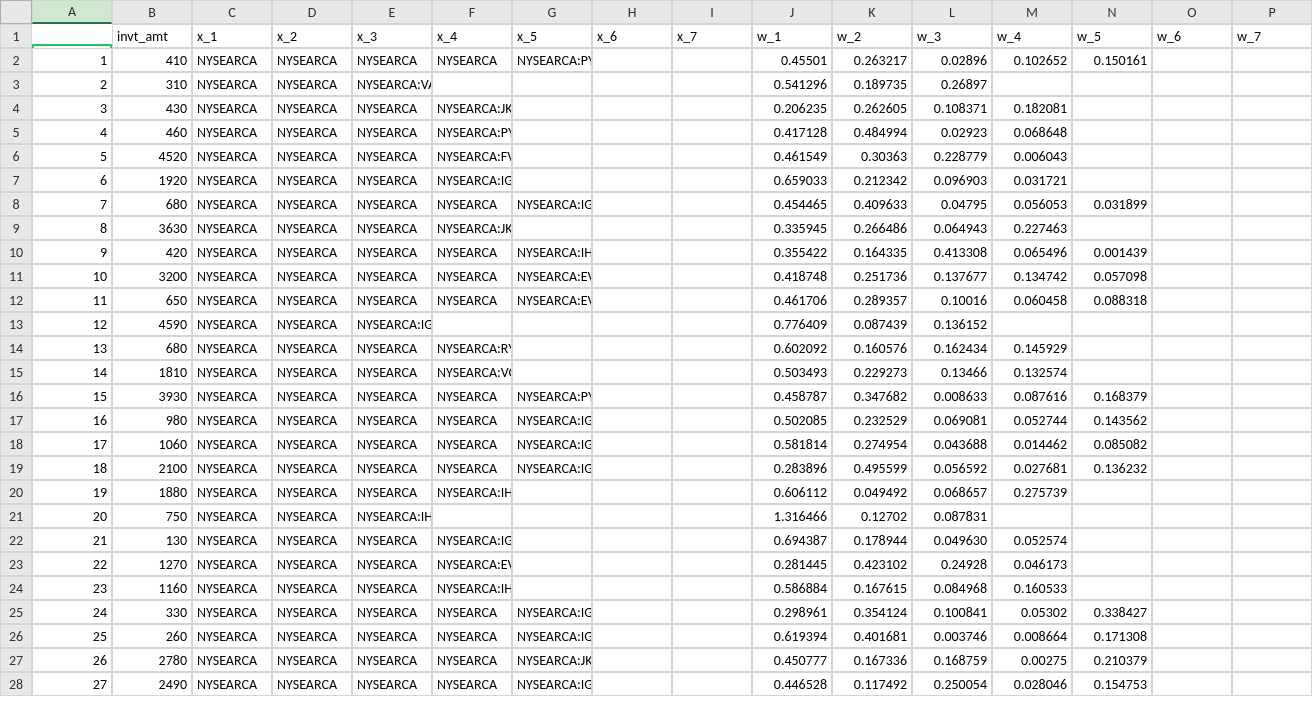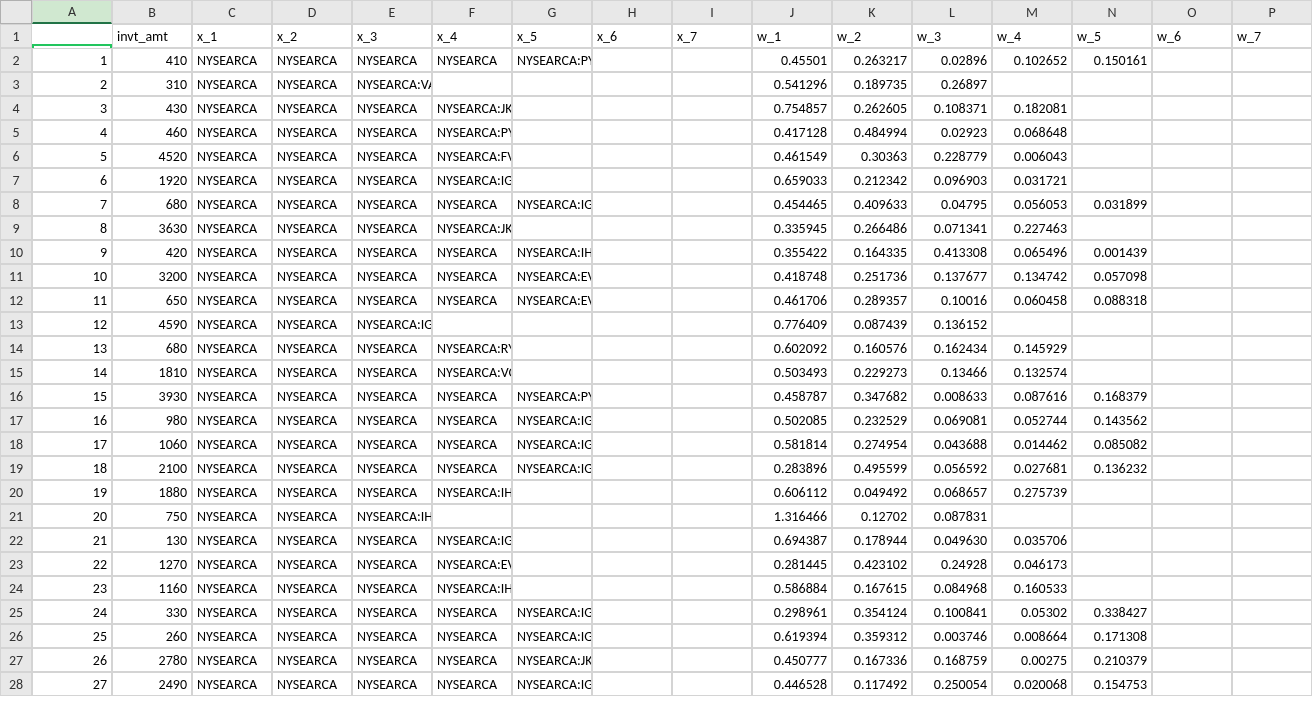--- a/index.html
+++ b/index.html
@@ -165,21 +165,21 @@
       <div class="cell row-header c-rh">4</div>
       <div class="cell num c-A">3</div>
       <div class="cell num c-B">430</div>
       <div class="cell txt c-C">NYSEARCA</div>
       <div class="cell txt c-D">NYSEARCA</div>
       <div class="cell txt c-E">NYSEARCA</div>
       <div class="cell txt c-F">NYSEARCA:JKH</div>
       <div class="cell txt c-G"></div>
       <div class="cell txt c-H"></div>
       <div class="cell txt c-I"></div>
-      <div class="cell num c-J">0.754857</div>
+      <div class="cell num c-J">0.206235</div>
       <div class="cell num c-K">0.262605</div>
       <div class="cell num c-L">0.108371</div>
       <div class="cell num c-M">0.182081</div>
       <div class="cell num c-N"></div>
       <div class="cell num c-O"></div>
       <div class="cell num c-P"></div>
     </div><div class="row">
       <div class="cell row-header c-rh">5</div>
       <div class="cell num c-A">4</div>
       <div class="cell num c-B">460</div>
@@ -257,21 +257,21 @@
       <div class="cell num c-B">3630</div>
       <div class="cell txt c-C">NYSEARCA</div>
       <div class="cell txt c-D">NYSEARCA</div>
       <div class="cell txt c-E">NYSEARCA</div>
       <div class="cell txt c-F">NYSEARCA:JKH</div>
       <div class="cell txt c-G"></div>
       <div class="cell txt c-H"></div>
       <div class="cell txt c-I"></div>
       <div class="cell num c-J">0.335945</div>
       <div class="cell num c-K">0.266486</div>
-      <div class="cell num c-L">0.071341</div>
+      <div class="cell num c-L">0.064943</div>
       <div class="cell num c-M">0.227463</div>
       <div class="cell num c-N"></div>
       <div class="cell num c-O"></div>
       <div class="cell num c-P"></div>
     </div><div class="row">
       <div class="cell row-header c-rh">10</div>
       <div class="cell num c-A">9</div>
       <div class="cell num c-B">420</div>
       <div class="cell txt c-C">NYSEARCA</div>
       <div class="cell txt c-D">NYSEARCA</div>
@@ -492,21 +492,21 @@
       <div class="cell txt c-C">NYSEARCA</div>
       <div class="cell txt c-D">NYSEARCA</div>
       <div class="cell txt c-E">NYSEARCA</div>
       <div class="cell txt c-F">NYSEARCA:IGM</div>
       <div class="cell txt c-G"></div>
       <div class="cell txt c-H"></div>
       <div class="cell txt c-I"></div>
       <div class="cell num c-J">0.694387</div>
       <div class="cell num c-K">0.178944</div>
       <div class="cell num c-L">0.049630</div>
-      <div class="cell num c-M">0.035706</div>
+      <div class="cell num c-M">0.052574</div>
       <div class="cell num c-N"></div>
       <div class="cell num c-O"></div>
       <div class="cell num c-P"></div>
     </div><div class="row">
       <div class="cell row-header c-rh">23</div>
       <div class="cell num c-A">22</div>
       <div class="cell num c-B">1270</div>
       <div class="cell txt c-C">NYSEARCA</div>
       <div class="cell txt c-D">NYSEARCA</div>
       <div class="cell txt c-E">NYSEARCA</div>
@@ -562,21 +562,21 @@
       <div class="cell num c-A">25</div>
       <div class="cell num c-B">260</div>
       <div class="cell txt c-C">NYSEARCA</div>
       <div class="cell txt c-D">NYSEARCA</div>
       <div class="cell txt c-E">NYSEARCA</div>
       <div class="cell txt c-F">NYSEARCA</div>
       <div class="cell txt c-G">NYSEARCA:IGV</div>
       <div class="cell txt c-H"></div>
       <div class="cell txt c-I"></div>
       <div class="cell num c-J">0.619394</div>
-      <div class="cell num c-K">0.359312</div>
+      <div class="cell num c-K">0.401681</div>
       <div class="cell num c-L">0.003746</div>
       <div class="cell num c-M">0.008664</div>
       <div class="cell num c-N">0.171308</div>
       <div class="cell num c-O"></div>
       <div class="cell num c-P"></div>
     </div><div class="row">
       <div class="cell row-header c-rh">27</div>
       <div class="cell num c-A">26</div>
       <div class="cell num c-B">2780</div>
       <div class="cell txt c-C">NYSEARCA</div>
@@ -600,20 +600,20 @@
       <div class="cell txt c-C">NYSEARCA</div>
       <div class="cell txt c-D">NYSEARCA</div>
       <div class="cell txt c-E">NYSEARCA</div>
       <div class="cell txt c-F">NYSEARCA</div>
       <div class="cell txt c-G">NYSEARCA:IGV</div>
       <div class="cell txt c-H"></div>
       <div class="cell txt c-I"></div>
       <div class="cell num c-J">0.446528</div>
       <div class="cell num c-K">0.117492</div>
       <div class="cell num c-L">0.250054</div>
-      <div class="cell num c-M">0.020068</div>
+      <div class="cell num c-M">0.028046</div>
       <div class="cell num c-N">0.154753</div>
       <div class="cell num c-O"></div>
       <div class="cell num c-P"></div>
     </div></div>
 
 
 
 
 </body></html>

